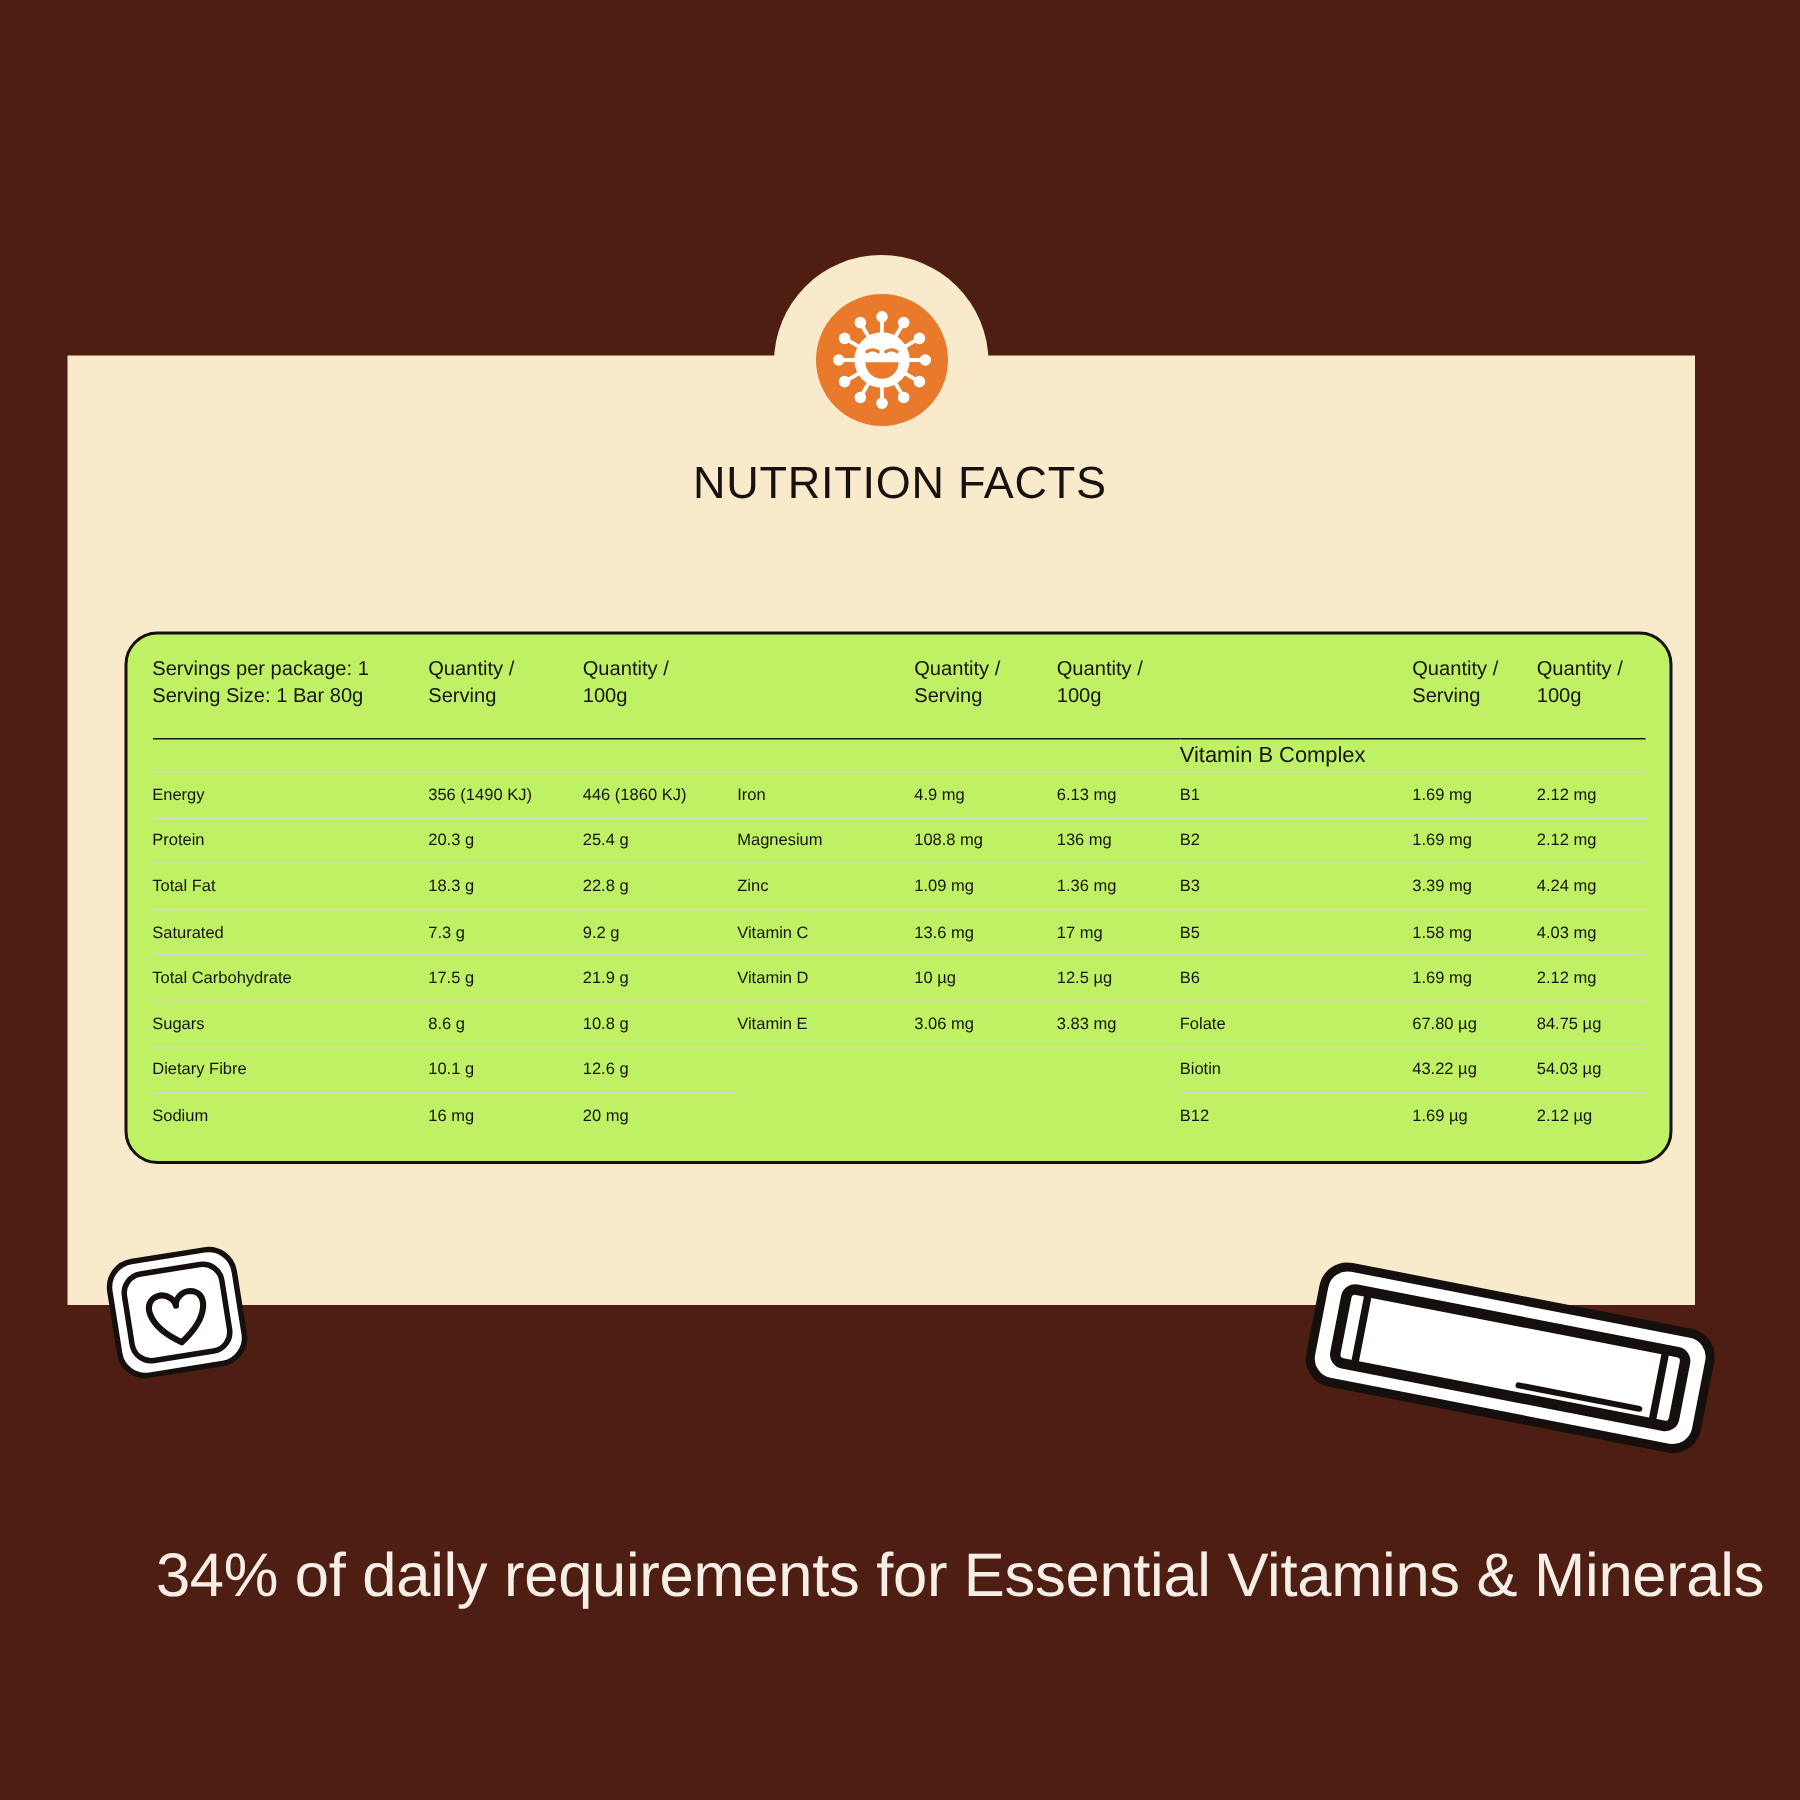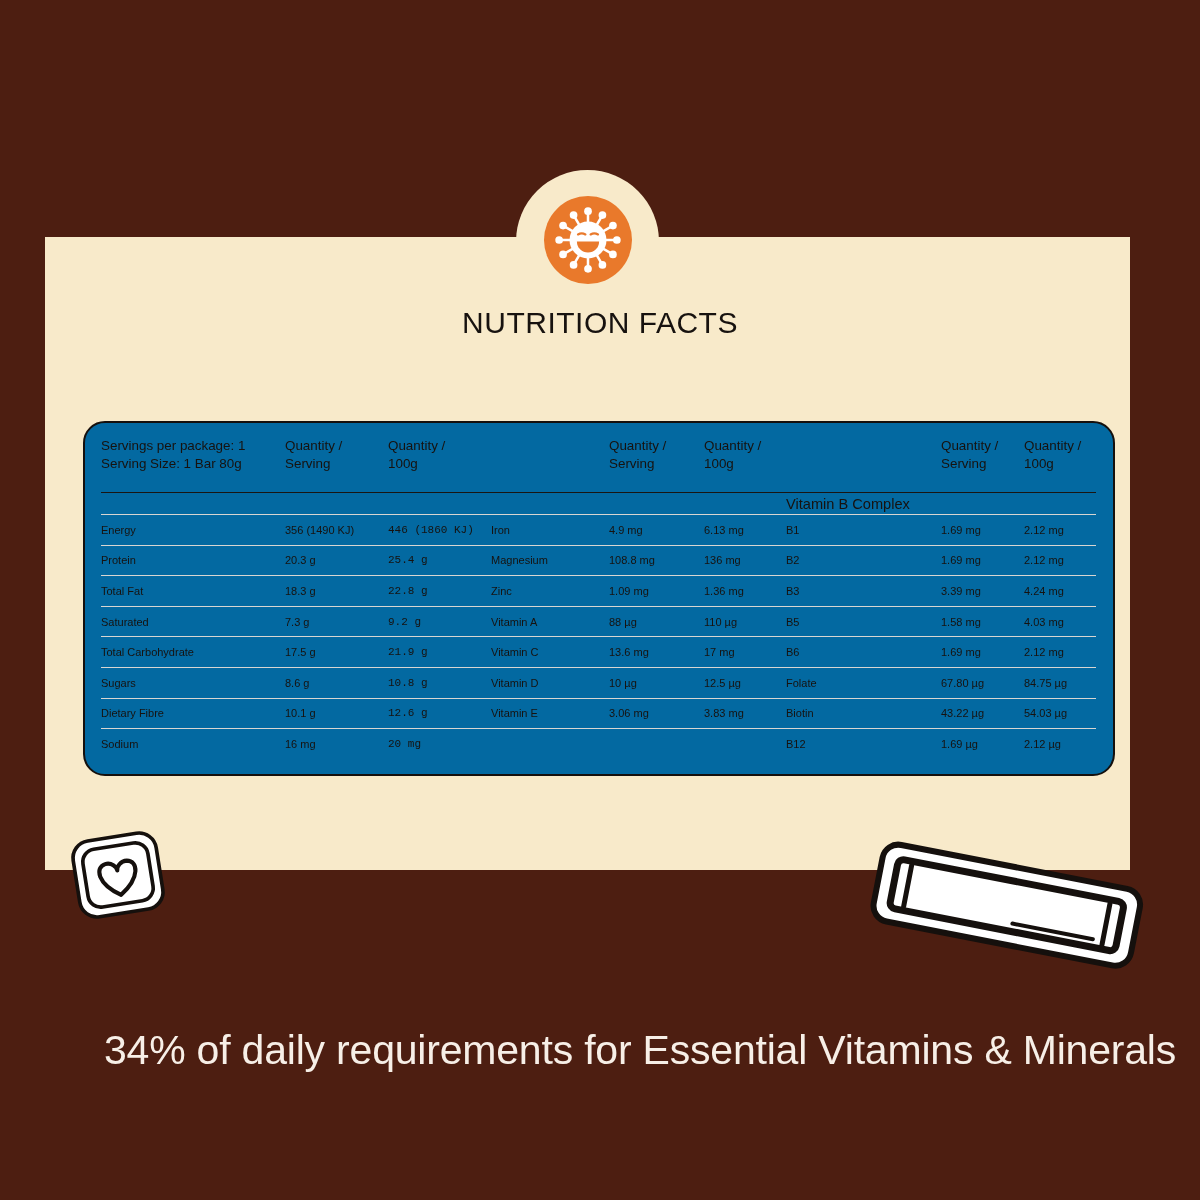--- a/index.html
+++ b/index.html
@@ -39,25 +39,26 @@
     position: absolute; left: 0; top: 306px; width: 1200px;
     text-align: center;
     font-size: 30px; font-weight: 400; letter-spacing: 0.5px;
     color: #17120F;
   }
 
   
   #panel {
     position: absolute; left: 83px; top: 421px;
     width: 1032px; height: 355px;
-    background: #0369a1;
+    background: #bef264;
     border: 2px solid #15100D;
     border-radius: 22px;
     padding: 14px 16px 10px 16px;
     display: flex;
+    justify-content: center;
   }
   .col { position: relative; }
   .col-a { width: 390px; }
   .col-b { width: 295px; }
   .col-c { width: 310px; }
 
   .hdr {
     display: flex; align-items: flex-start;
     height: 56px;
     border-bottom: 1.6px solid #1A1512;
@@ -75,21 +76,21 @@
     font-size: 11px; color: #17120F;
   }
   .row.first { border-top: 1.2px solid #D8D6D2; }
   .row.sectionhead { border-top: none; }
   .row .name { }
   .row .v { }
 
   
   .col-a .name { width: 184px; }
   .col-a .v1   { width: 103px; }
-  .col-a .v2   { width: 100px; font-family: Liberation Mono, monospace; }
+  .col-a .v2   { width: 100px; }
 
   .col-b .name { width: 118px; }
   .col-b .v1   { width: 95px; }
   .col-b .v2   { width: 82px; }
 
   .col-c .name { width: 155px; }
   .col-c .v1   { width: 83px; }
   .col-c .v2   { width: 72px; }
 
   .col-b .hdr .cell, .col-c .hdr .cell { }
@@ -253,25 +254,20 @@
           <div class="name">Magnesium</div>
           <div class="v v1">108.8 mg</div>
           <div class="v v2">136 mg</div>
         </div>
         <div class="row">
           <div class="name">Zinc</div>
           <div class="v v1">1.09 mg</div>
           <div class="v v2">1.36 mg</div>
         </div>
         <div class="row">
-          <div class="name">Vitamin A</div>
-          <div class="v v1">88 µg</div>
-          <div class="v v2">110 µg</div>
-        </div>
-        <div class="row">
           <div class="name">Vitamin C</div>
           <div class="v v1">13.6 mg</div>
           <div class="v v2">17 mg</div>
         </div>
         <div class="row">
           <div class="name">Vitamin D</div>
           <div class="v v1">10 µg</div>
           <div class="v v2">12.5 µg</div>
         </div>
         <div class="row">

